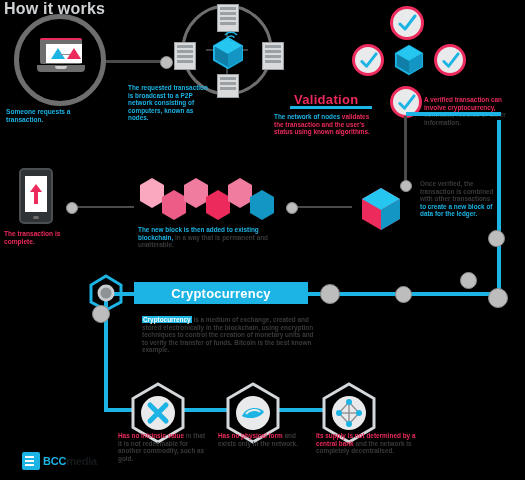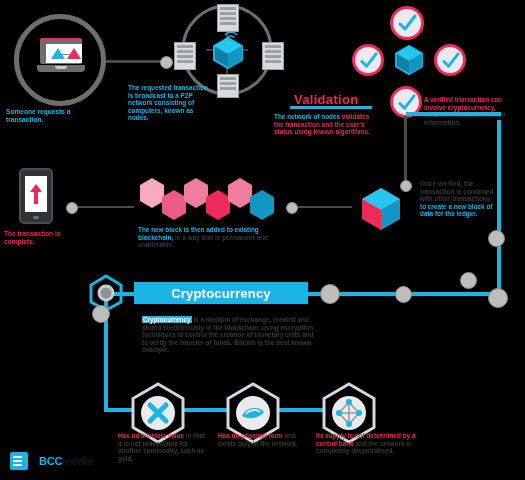--- a/index.html
+++ b/index.html
@@ -62,31 +62,32 @@
   
   #cc-banner{left:134px;top:282px;width:174px;height:22px;background:#1BB4E4;
              display:flex;align-items:center;justify-content:center;}
   #cc-banner span{font-size:13px;font-weight:bold;color:#fff;letter-spacing:.2px;}
   .cc-hl{background:#1BB4E4;color:#fff;padding:0 1px;}
 
   
   .bhex{position:absolute;width:62px;height:62px;}
 
   
-  #logo{left:10px;top:452px;display:flex;align-items:center;gap:11px;}
+  #logo{left:22px;top:452px;display:flex;align-items:center;gap:3px;}
   #logo-mark{width:18px;height:18px;background:#1BB4E4;border-radius:2px;position:relative;}
   #logo-mark:after{content:"";position:absolute;left:3px;top:4px;width:9px;height:2px;background:#fff;box-shadow:0 4px 0 #fff,0 8px 0 #fff;}
   #logo-text{font-size:11px;font-weight:bold;color:#15181a;letter-spacing:-.2px;}
   #logo-text b{color:#1BB4E4;}
 </style>
 </head>
 <body>
 
 <div class="stage">
 
+  <div class="abs" id="title">How it works</div>
 
   <div class="abs line" style="left:104px;top:60px;width:60px;height:3px;"></div>
   <div class="abs dot" style="left:160px;top:56px;width:11px;height:11px;"></div>
 
   <div class="abs" id="laptop-ring"></div>
   <div class="abs" id="laptop">
     <div class="lap-screen">
       <div class="lap-inner">
         <div class="tri tri-cy"></div>
         <div class="mini-arrow"></div>

